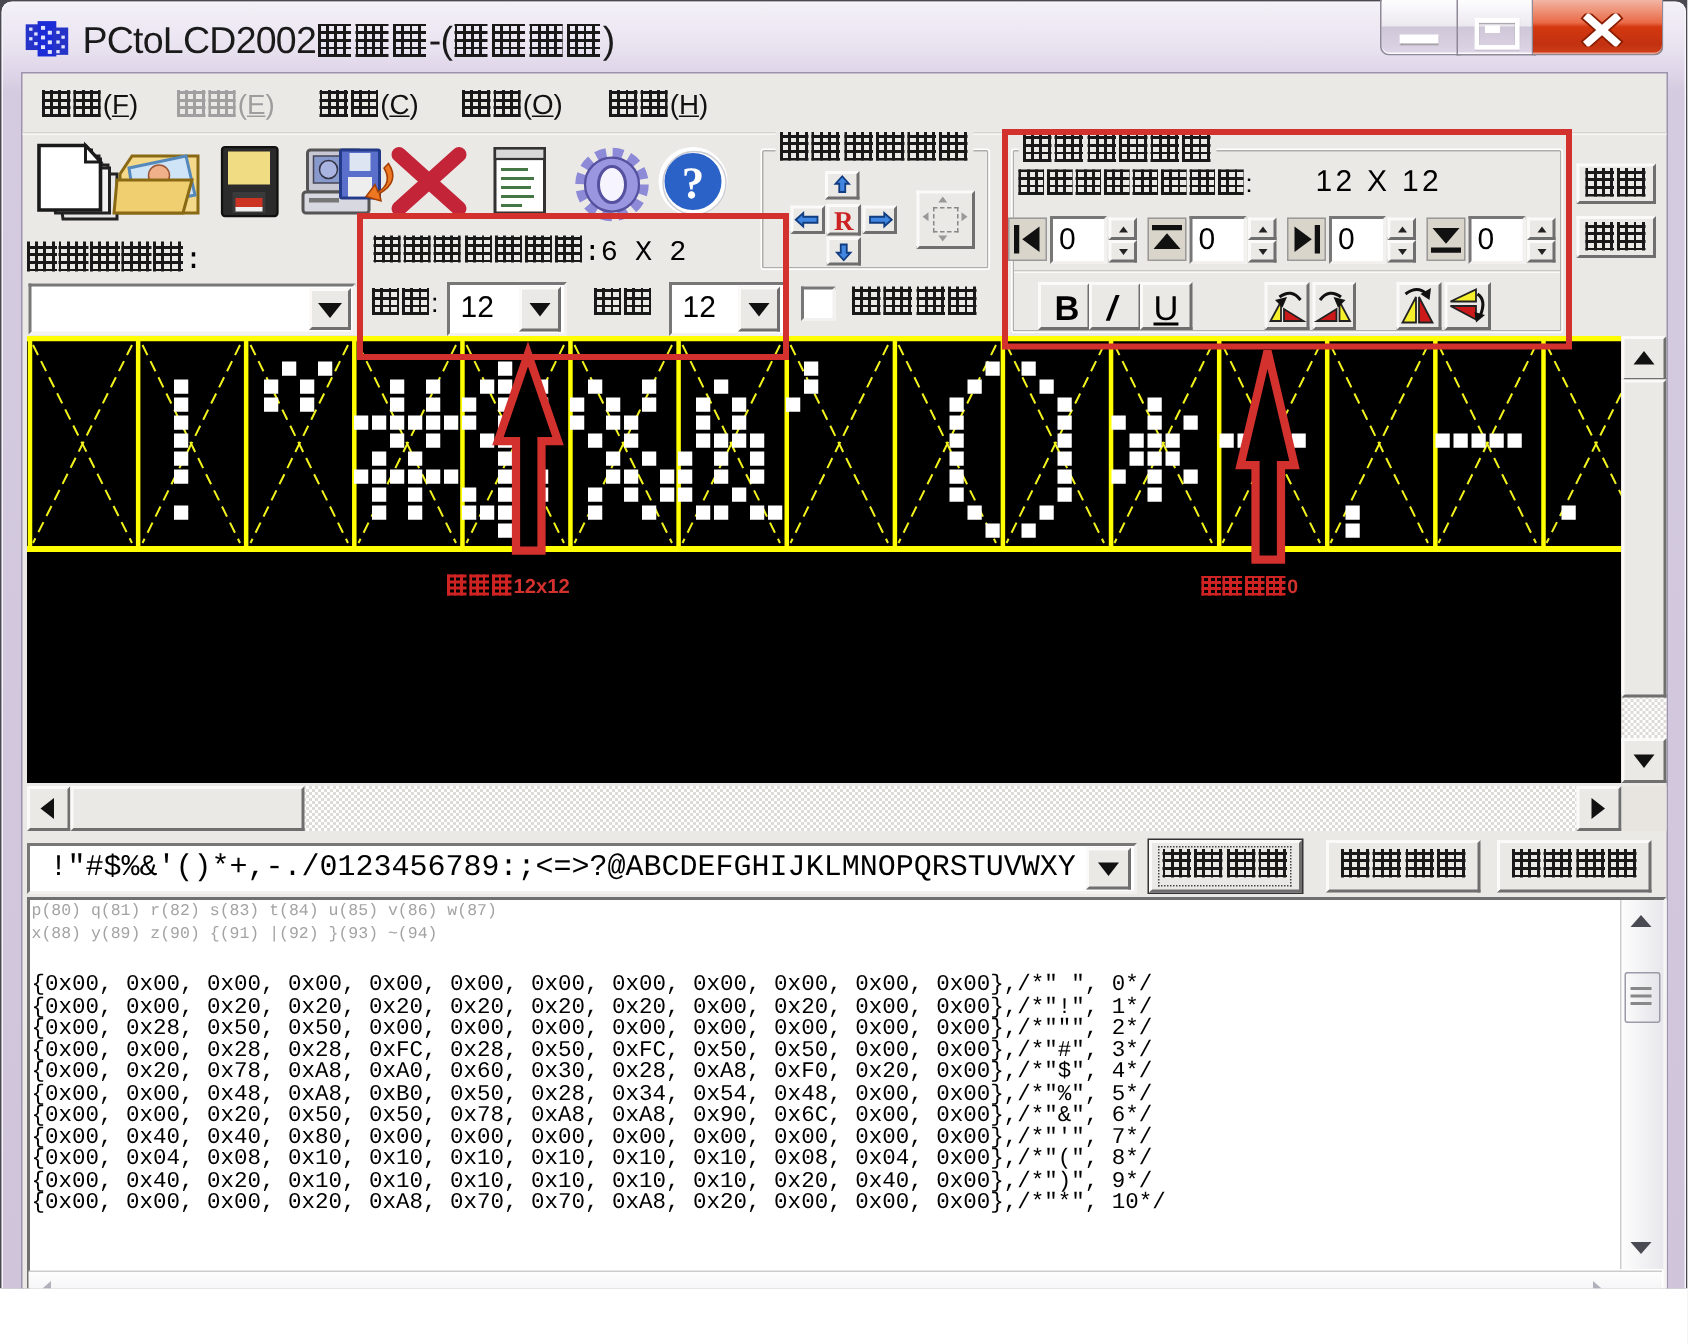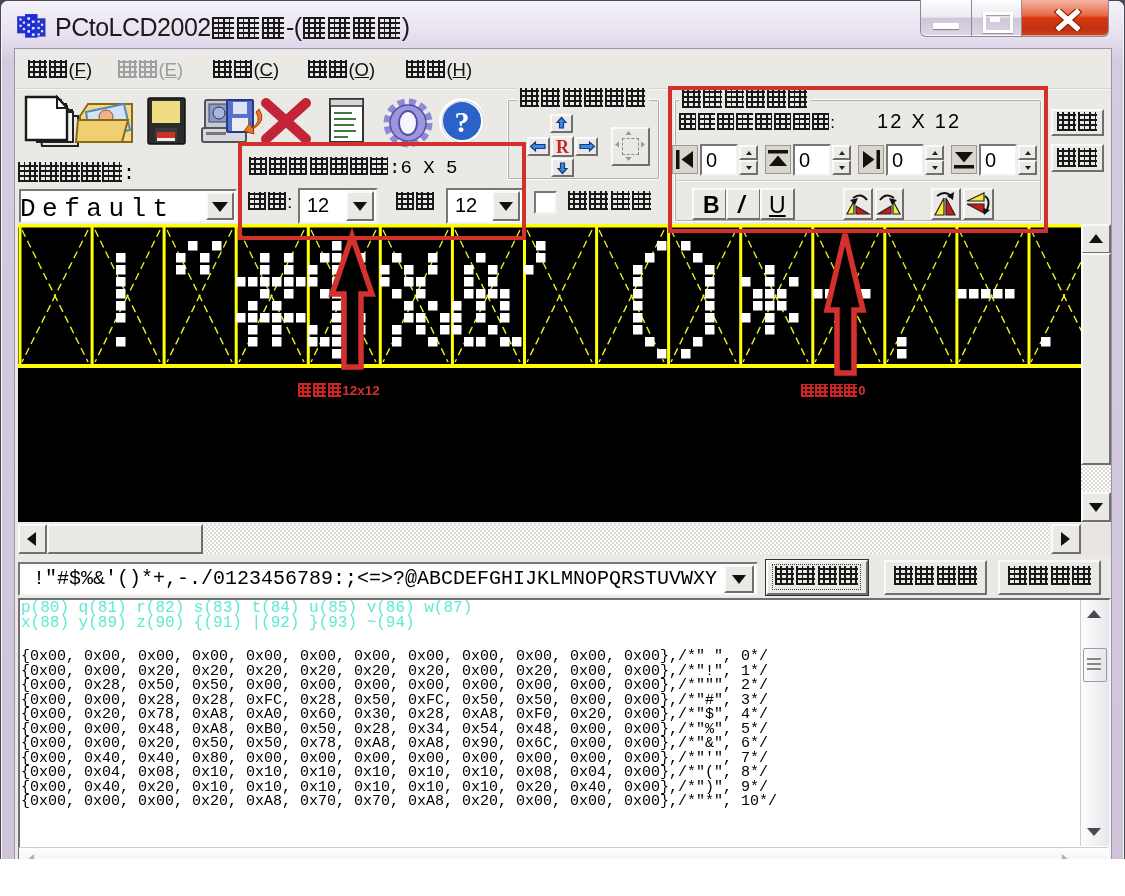--- a/index.html
+++ b/index.html
@@ -145,26 +145,25 @@
 </g>
 <g>
 <circle cx="462" cy="121" r="21" fill="#2a62c8" stroke="#fff" stroke-width="4"></circle>
 <circle cx="462" cy="121" r="21" fill="none" stroke="#99a" stroke-width="1" stroke-opacity="0.5" transform="translate(1,1)"></circle>
 <text x="462" y="132" font-family="Liberation Serif" font-size="30" font-weight="bold" fill="#fff" text-anchor="middle">?</text>
 </g>
 </svg>
 
 <div class="abs" style="left:17px;top:161px;font-size:20px;"><i class="g" style="margin:0 0.03em;"></i><i class="g" style="margin:0 0.03em;"></i><i class="g" style="margin:0 0.03em;"></i><i class="g" style="margin:0 0.03em;"></i><i class="g" style="margin:0 0.03em;"></i><span style="font-family:'Liberation Mono',monospace;">:</span></div>
 <div class="abs edit" style="left:19px;top:189px;width:218px;height:34px;"></div>
-<div class="abs" style="left:20px;top:194px;font-size:26px;letter-spacing:6.5px;font-family:'Liberation Mono',monospace;">Default</div>
 <div class="abs btn" style="left:206px;top:192px;width:28px;height:28px;"></div>
 <div class="abs tri" style="left:212px;top:202px;border-left:8px solid transparent;border-right:8px solid transparent;border-top:10px solid #111;"></div>
 
 <div class="abs redbox" style="left:238px;top:142px;width:288px;height:98px;"></div>
-<div class="abs" style="left:248px;top:157px;font-size:18px;"><i class="g"></i><i class="g"></i><i class="g"></i><i class="g"></i><i class="g"></i><i class="g"></i><i class="g"></i><span style="font-family:'Liberation Mono',monospace;font-size:19px;">:6 X 5</span></div>
+<div class="abs" style="left:248px;top:157px;font-size:18px;"><i class="g"></i><i class="g"></i><i class="g"></i><i class="g"></i><i class="g"></i><i class="g"></i><i class="g"></i><span style="font-family:'Liberation Mono',monospace;font-size:19px;">:6 X 2</span></div>
 <div class="abs" style="left:247px;top:192px;font-size:18px;"><i class="g"></i><i class="g"></i>:</div>
 <div class="abs edit" style="left:298px;top:188px;width:80px;height:36px;"></div>
 <div class="abs" style="left:307px;top:194px;font-size:20px;">12</div>
 <div class="abs btn" style="left:346px;top:191px;width:28px;height:30px;"></div>
 <div class="abs tri" style="left:353px;top:202px;border-left:7px solid transparent;border-right:7px solid transparent;border-top:9px solid #111;"></div>
 <div class="abs" style="left:395px;top:192px;font-size:18px;"><i class="g"></i><i class="g"></i></div>
 <div class="abs edit" style="left:446px;top:188px;width:78px;height:36px;"></div>
 <div class="abs" style="left:455px;top:194px;font-size:20px;">12</div>
 <div class="abs btn" style="left:492px;top:191px;width:28px;height:30px;"></div>
 <div class="abs tri" style="left:499px;top:202px;border-left:7px solid transparent;border-right:7px solid transparent;border-top:9px solid #111;"></div>
@@ -529,21 +528,21 @@
 <div class="abs btn" style="left:766px;top:560px;width:102px;height:35px;box-shadow:0 0 0 1px #333;"></div>
 <div class="abs" style="left:774px;top:566px;font-size:19px;outline:1.5px dotted #444;outline-offset:1px;"><i class="g"></i><i class="g"></i><i class="g"></i><i class="g"></i></div>
 <div class="abs btn" style="left:884px;top:560px;width:103px;height:35px;"></div>
 <div class="abs" style="left:893px;top:566px;font-size:19px;"><i class="g"></i><i class="g"></i><i class="g"></i><i class="g"></i></div>
 <div class="abs btn" style="left:998px;top:560px;width:103px;height:35px;"></div>
 <div class="abs" style="left:1007px;top:566px;font-size:19px;"><i class="g"></i><i class="g"></i><i class="g"></i><i class="g"></i></div>
 
 <div class="abs" style="left:15px;top:875px;width:1096px;height:2px;background:#7b7884;"></div>
 
 <div class="abs" style="left:18px;top:598px;width:1093px;height:277px;background:#fff;border-top:2px solid #6f6f6f;border-left:2px solid #6f6f6f;border-right:2px solid #f6f5f3;border-bottom:2px solid #f6f5f3;box-sizing:border-box;"></div>
-<div class="abs" style="left:21px;top:601px;font-size:16px;line-height:14.5px;font-family:'Liberation Mono',monospace;white-space:pre;color:#5eead4;">p(80) q(81) r(82) s(83) t(84) u(85) v(86) w(87)
+<div class="abs" style="left:21px;top:601px;font-size:11px;line-height:14.5px;font-family:'Liberation Mono',monospace;white-space:pre;color:#a3a3a3;">p(80) q(81) r(82) s(83) t(84) u(85) v(86) w(87)
 x(88) y(89) z(90) {(91) |(92) }(93) ~(94)</div>
 <div class="abs" style="left:21px;top:650px;font-size:15px;line-height:14.5px;font-family:'Liberation Mono',monospace;white-space:pre;color:#000;">{0x00, 0x00, 0x00, 0x00, 0x00, 0x00, 0x00, 0x00, 0x00, 0x00, 0x00, 0x00},/*" ", 0*/
 {0x00, 0x00, 0x20, 0x20, 0x20, 0x20, 0x20, 0x20, 0x00, 0x20, 0x00, 0x00},/*"!", 1*/
 {0x00, 0x28, 0x50, 0x50, 0x00, 0x00, 0x00, 0x00, 0x00, 0x00, 0x00, 0x00},/*""", 2*/
 {0x00, 0x00, 0x28, 0x28, 0xFC, 0x28, 0x50, 0xFC, 0x50, 0x50, 0x00, 0x00},/*"#", 3*/
 {0x00, 0x20, 0x78, 0xA8, 0xA0, 0x60, 0x30, 0x28, 0xA8, 0xF0, 0x20, 0x00},/*"$", 4*/
 {0x00, 0x00, 0x48, 0xA8, 0xB0, 0x50, 0x28, 0x34, 0x54, 0x48, 0x00, 0x00},/*"%", 5*/
 {0x00, 0x00, 0x20, 0x50, 0x50, 0x78, 0xA8, 0xA8, 0x90, 0x6C, 0x00, 0x00},/*"&amp;", 6*/
 {0x00, 0x40, 0x40, 0x80, 0x00, 0x00, 0x00, 0x00, 0x00, 0x00, 0x00, 0x00},/*"'", 7*/
 {0x00, 0x04, 0x08, 0x10, 0x10, 0x10, 0x10, 0x10, 0x10, 0x08, 0x04, 0x00},/*"(", 8*/

